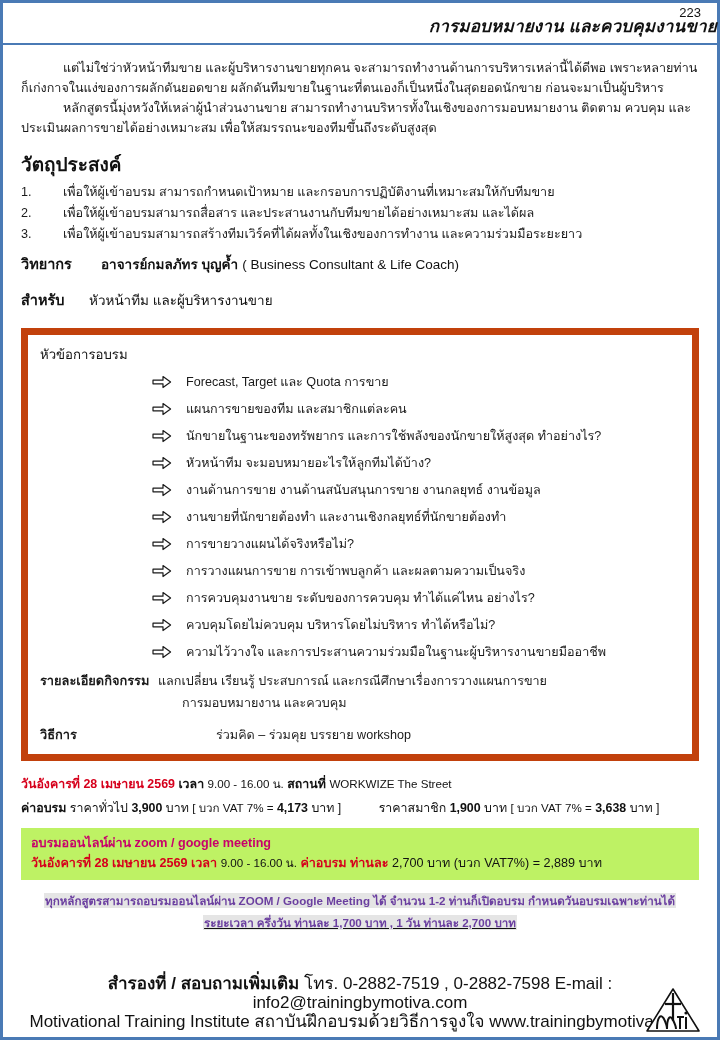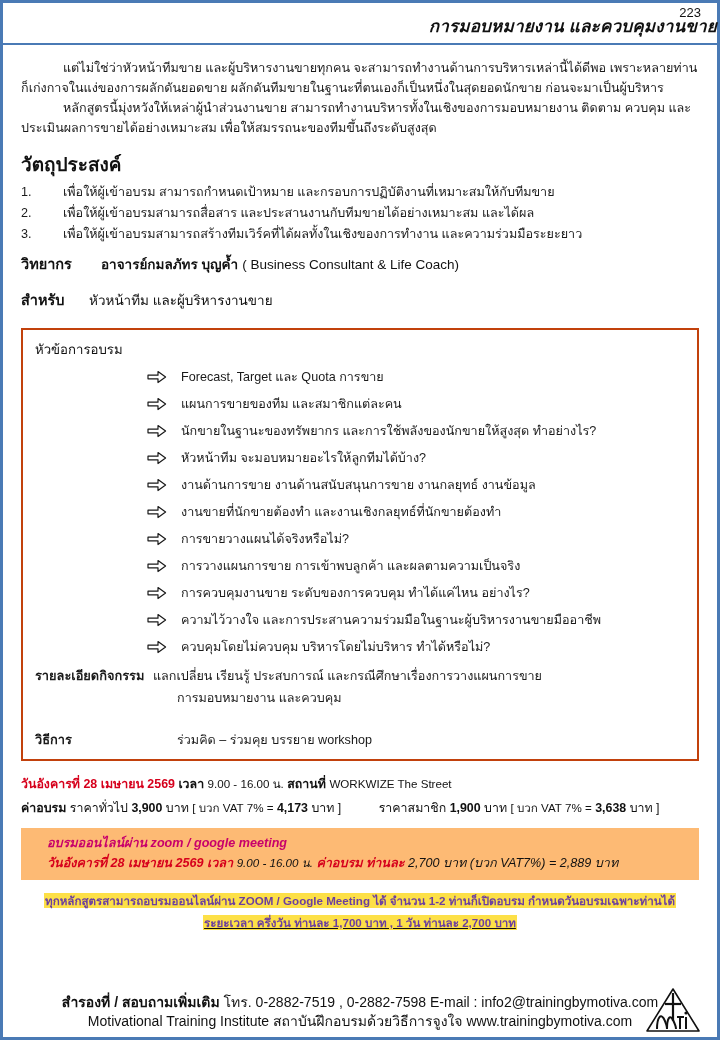--- a/index.html
+++ b/index.html
@@ -99,21 +99,21 @@
   }
   .meta-label.w1 { width: 68px; }
   .meta-label.w2 { width: 80px; }
   .meta-value {
     font-size: 13.5px;
   }
 
   
   .topics-box {
     margin: 17px 0 0 0;
-    border: 2px solid #c2410c;
+    border: 7px solid #c2410c;
     padding: 9px 10px 9px 12px;
     background: #ffffff;
   }
   .topics-heading {
     font-size: 13.2px;
     color: #111111;
     margin-bottom: 9px;
   }
   .topic-list {
     margin: 0;
@@ -148,21 +148,21 @@
   }
   .detail-label {
     flex: 0 0 118px;
     width: 118px;
     font-weight: bold;
     font-size: 12.8px;
   }
   .detail-text { flex: 1 1 auto; }
   .detail-row.cont .detail-label { font-weight: normal; }
   .detail-row.cont .detail-text { padding-left: 24px; }
-  .detail-row.method { margin-top: 22px; }
+  .detail-row.method { margin-top: 12px; gap: 34px; }
   .detail-row.method .detail-text { padding-left: 24px; }
 
   
   .pricing {
     margin-top: 13px;
   }
   .price-line1 {
     font-size: 12.4px;
     line-height: 20px;
     color: #111111;
@@ -175,23 +175,22 @@
   }
   .red { color: #d6001c; font-weight: bold; }
   .bold { font-weight: bold; }
   .small-latin { font-size: 11.6px; }
 
   .gap-left { margin-left: 34px; }
 
   
   .pink-box {
     margin-top: 9px;
-    background: #fdba74;
-    padding: 6px 10px 7px 26px;
-    font-style: italic;
+    background: #bef264;
+    padding: 6px 10px 7px 10px;
   }
   .pink-box .l1 {
     font-size: 12.6px;
     color: #c8006b;
     font-weight: bold;
     line-height: 19px;
   }
   .pink-box .l2 {
     font-size: 12.6px;
     color: #d6001c;
@@ -200,21 +199,21 @@
   }
   .pink-box .l2 .blk { color: #111111; font-weight: normal; }
 
   
   .yellow-block {
     margin-top: 11px;
     text-align: center;
   }
   .yellow-block .yl {
     display: inline;
-    background: #fde047;
+    background: #e5e5e5;
     color: #6b3fa0;
     font-size: 11.6px;
     font-weight: bold;
     line-height: 19px;
     padding: 1px 1px;
     box-decoration-break: clone;
     -webkit-box-decoration-break: clone;
   }
   .yellow-block .row2 { margin-top: 3px; text-decoration: underline; }
 
@@ -223,21 +222,21 @@
     position: absolute;
     left: 0; right: 0;
     bottom: 6px;
     padding: 0 14px;
   }
   .footer-inner {
     position: relative;
     text-align: center;
   }
   .footer-line {
-    font-size: 14px;
+    font-size: 17px;
     line-height: 19px;
     color: #111111;
   }
   .footer-line .b { font-weight: bold; }
   .logo {
     position: absolute;
     right: 2px;
     bottom: -2px;
     width: 56px;
     height: 46px;
@@ -359,29 +358,29 @@
               </svg>
           </span>
           <span class="topic-text">การควบคุมงานขาย ระดับของการควบคุม ทำได้แค่ไหน อย่างไร?</span>
         </li>
         <li class="topic-item">
           <span class="topic-arrow">
             <svg width="20" height="14" viewBox="0 0 20 14">
                 <path d="M1 5.2 L11 5.2 L11 1.5 L18.6 7 L11 12.5 L11 8.8 L1 8.8 Z" fill="#ffffff" stroke="#1a1a1a" stroke-width="1.2" stroke-linejoin="round"></path>
               </svg>
           </span>
+          <span class="topic-text">ควบคุมโดยไม่ควบคุม บริหารโดยไม่บริหาร ทำได้หรือไม่?</span>
+        </li>
+        <li class="topic-item">
+          <span class="topic-arrow">
+            <svg width="20" height="14" viewBox="0 0 20 14">
+                <path d="M1 5.2 L11 5.2 L11 1.5 L18.6 7 L11 12.5 L11 8.8 L1 8.8 Z" fill="#ffffff" stroke="#1a1a1a" stroke-width="1.2" stroke-linejoin="round"></path>
+              </svg>
+          </span>
           <span class="topic-text">ความไว้วางใจ และการประสานความร่วมมือในฐานะผู้บริหารงานขายมืออาชีพ</span>
-        </li>
-        <li class="topic-item">
-          <span class="topic-arrow">
-            <svg width="20" height="14" viewBox="0 0 20 14">
-                <path d="M1 5.2 L11 5.2 L11 1.5 L18.6 7 L11 12.5 L11 8.8 L1 8.8 Z" fill="#ffffff" stroke="#1a1a1a" stroke-width="1.2" stroke-linejoin="round"></path>
-              </svg>
-          </span>
-          <span class="topic-text">ควบคุมโดยไม่ควบคุม บริหารโดยไม่บริหาร ทำได้หรือไม่?</span>
         </li>
       </ul>
 
       <div class="detail-row">
         <span class="detail-label">รายละเอียดกิจกรรม</span>
         <span class="detail-text">แลกเปลี่ยน เรียนรู้ ประสบการณ์ และกรณีศึกษาเรื่องการวางแผนการขาย</span>
       </div>
       <div class="detail-row cont">
         <span class="detail-label"></span>
         <span class="detail-text">การมอบหมายงาน และควบคุม</span>

